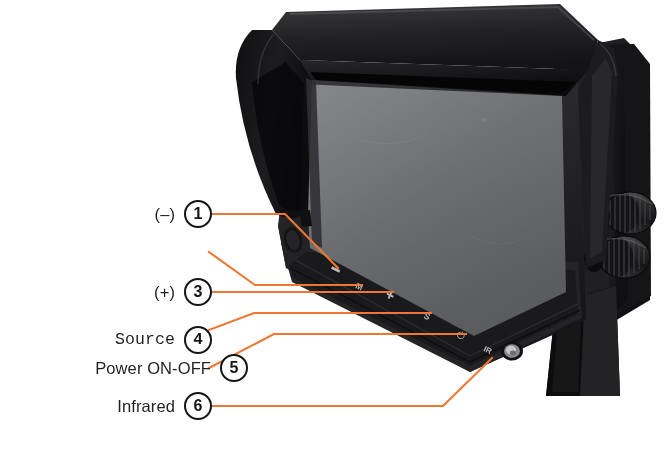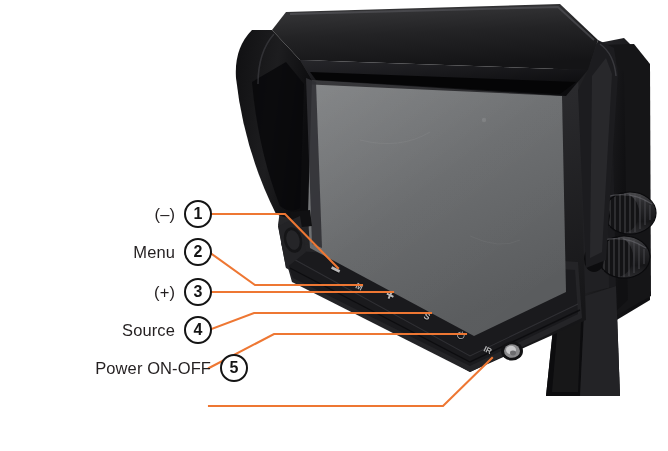--- a/index.html
+++ b/index.html
@@ -269,42 +269,42 @@
     </g>
   </svg>
 
   <div class="callout-row" style="top:199px;">
     <div class="callout-label">(–)</div>
     <div class="callout-badge">
       <span>1</span>
     </div>
   </div>
 
-  <div class="callout-row" style="top:237px;">
-    <div class="callout-label">Menu</div>
-    <div class="callout-badge">
-      <span>2</span>
-    </div>
-  </div>
 
   <div class="callout-row" style="top:277px;">
     <div class="callout-label">(+)</div>
     <div class="callout-badge">
       <span>3</span>
     </div>
   </div>
 
-  <div class="callout-row" style="top:315px;">
+  <div class="callout-row" style="top:325px;font-family:Liberation Mono, monospace;">
     <div class="callout-label">Source</div>
     <div class="callout-badge">
       <span>4</span>
     </div>
   </div>
 
   <div class="callout-row" style="top:353px;padding-left:36px;">
     <div class="callout-label">Power ON-OFF</div>
     <div class="callout-badge">
       <span>5</span>
     </div>
   </div>
 
+  <div class="callout-row" style="top:391px;">
+    <div class="callout-label">Infrared</div>
+    <div class="callout-badge">
+      <span>6</span>
+    </div>
+  </div>
 
 </div>
 
 </body></html>

